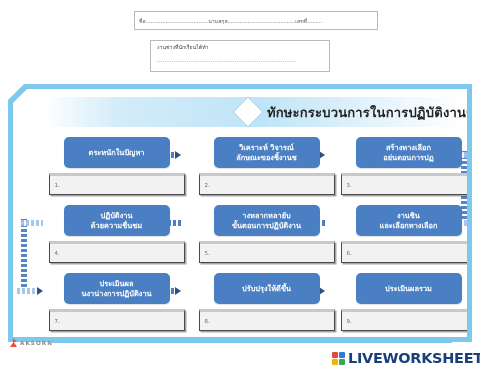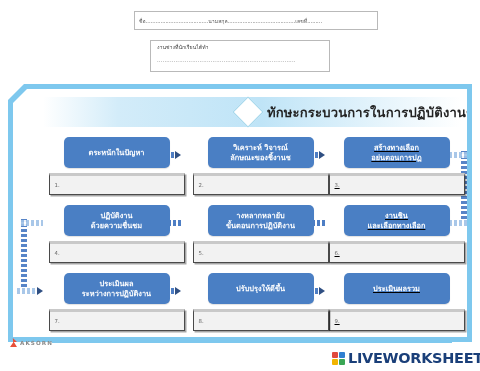--- a/index.html
+++ b/index.html
@@ -54,22 +54,22 @@
   }
 
   
   .row { position: absolute; left: 0; right: 0; height: 72px; }
   .row-1 { top: 48px; }
   .row-2 { top: 116px; }
   .row-3 { top: 184px; padding-left: 44px; }
 
   .cell { position: absolute; width: 143px; }
   .cell.c1 { left: 32px; }
-  .cell.c2 { left: 176px; }
-  .cell.c3 { left: 312px; text-decoration: underline; }
+  .cell.c2 { left: 182px; }
+  .cell.c3 { left: 324px; }
 
   .node {
     width: 106px; height: 31px; margin: 0 auto;
     background: #4a7fc4; border-radius: 5px;
     display: flex; flex-direction: column; align-items: center; justify-content: center;
     color: #ffffff; font-size: 7.4px; font-weight: bold; line-height: 1.35;
     text-align: center; padding: 1px 3px;
     box-shadow: 0 1px 1px rgba(0,0,0,.12);
   }
   .node span { display: block; white-space: nowrap; }
@@ -275,21 +275,21 @@
           <div class="answer">
             <span>6.</span>
           </div>
         </div>
       </div>
 
       <div class="row row-3">
         <div class="cell c1">
           <div class="node">
             <span>ประเมินผล</span>
-            <span>ระหว่างการปฏิบัติงาน</span>
+            <span>นงาน่างการปฏิบัติงาน</span>
           </div>
           <div class="answer">
             <span>7.</span>
           </div>
         </div>
         <div class="cell c3">
           <div class="node">
             <span>ประเมินผลรวม</span>
           </div>
           <div class="answer">

